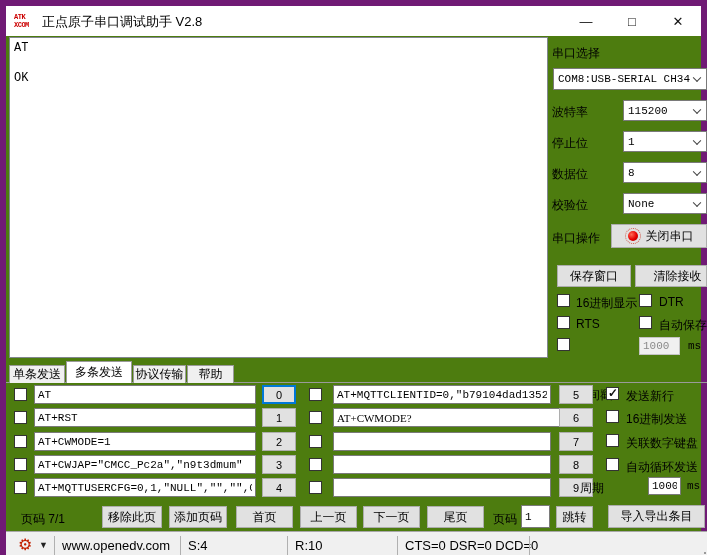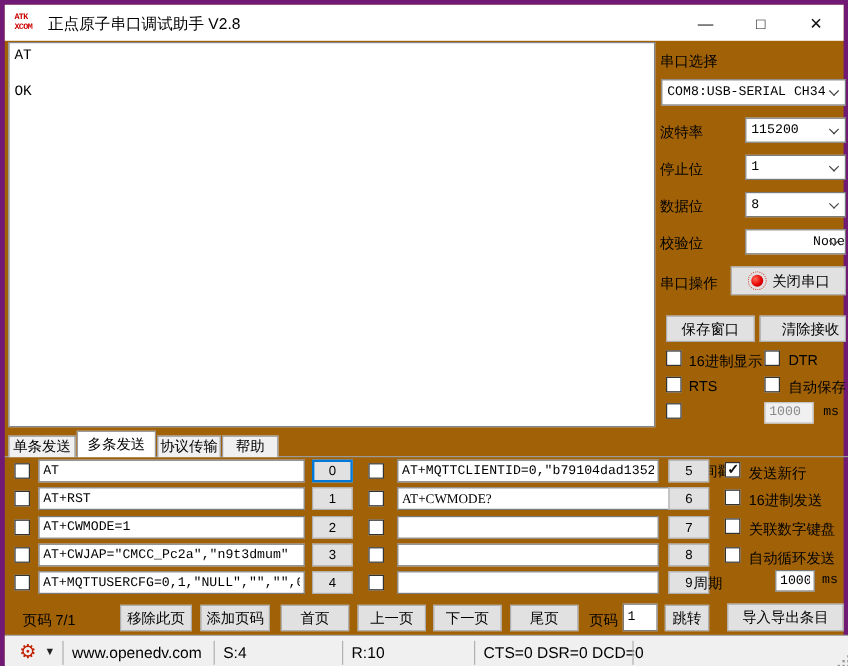--- a/index.html
+++ b/index.html
@@ -1,18 +1,18 @@
 <!DOCTYPE html>
 <html><head>
 <meta charset="utf-8">
 <style>
   * { margin:0; padding:0; box-sizing:border-box; }
   html,body { width:707px; height:555px; }
   body { font-family:"Liberation Sans", sans-serif; background:#f0f0f0; position:relative; overflow:hidden; }
-  .window { position:absolute; inset:0; border:4px solid #701a75; background:#a16207; }
+  .window { position:absolute; inset:0; border:6px solid #701a75; background:#4d7c0f; }
 
   
   .titlebar { position:absolute; left:0; top:0; width:100%; height:30px; background:#ffffff; }
   .app-icon { position:absolute; left:8px; top:5px; width:22px; height:20px; display:flex; flex-direction:column; justify-content:center; }
   .app-icon span { font-family:"Liberation Mono", monospace; font-size:7px; font-weight:bold; color:#cc0000; line-height:8px; letter-spacing:-0.5px; }
   .title-text { position:absolute; left:36px; top:7px; font-size:13px; color:#000; }
   .win-btn { position:absolute; top:0; width:46px; height:30px; display:flex; align-items:center; justify-content:center; font-size:13px; color:#111; cursor:default; }
   .win-btn.min { right:92px; } .win-btn.max { right:46px; } .win-btn.close { right:0; }
 
   
@@ -91,21 +91,21 @@
       <span class="chev"></span>
   </div>
 
   <div class="lbl" style="left:546px; top:160px;">数据位</div>
   <div class="combo" style="left:617px; top:156px; width:84px; height:21px;">
     <span class="val">8</span>
       <span class="chev"></span>
   </div>
 
   <div class="lbl" style="left:546px; top:191px;">校验位</div>
-  <div class="combo" style="left:617px; top:187px; width:84px; height:21px;justify-content:flex-end;">
+  <div class="combo" style="left:617px; top:187px; width:84px; height:21px;">
     <span class="val">None</span>
       <span class="chev"></span>
   </div>
 
   <div class="lbl" style="left:546px; top:224px;">串口操作</div>
   <div class="btn" style="left:605px; top:218px; width:96px; height:24px;">
     <span class="led-wrap">
         <span class="led"></span>
       </span>
     <span>关闭串口</span>

